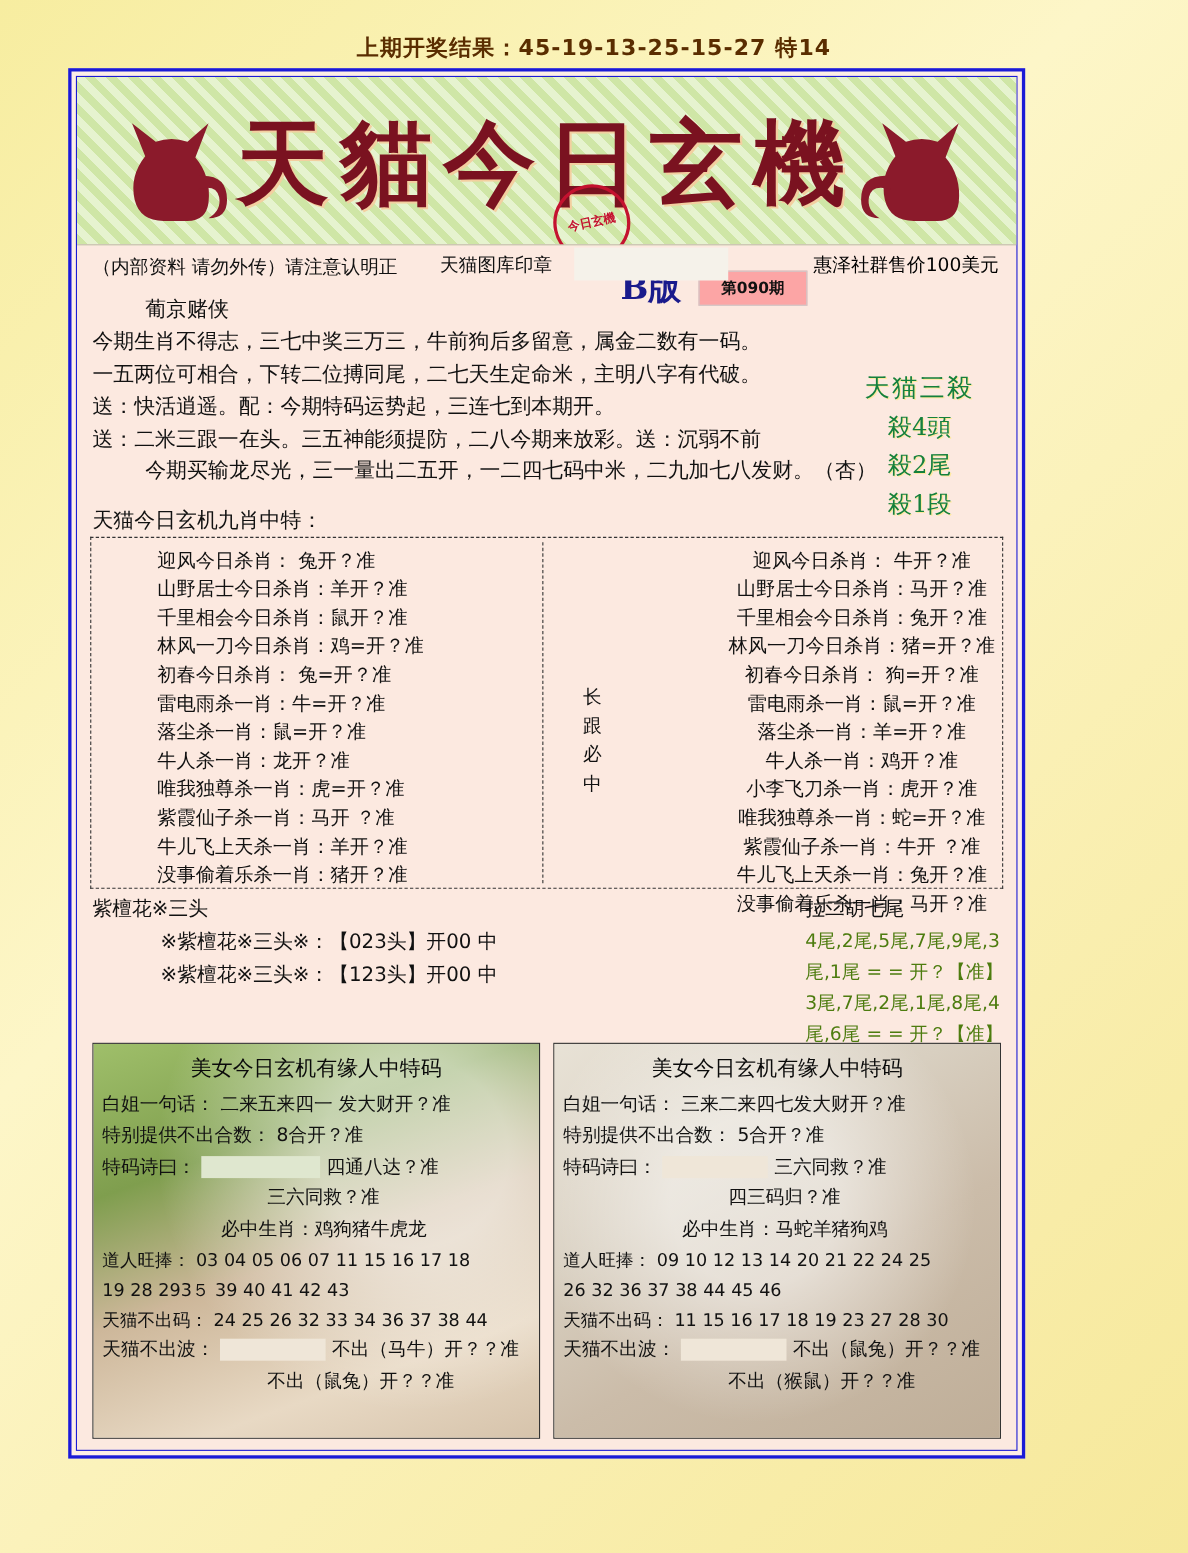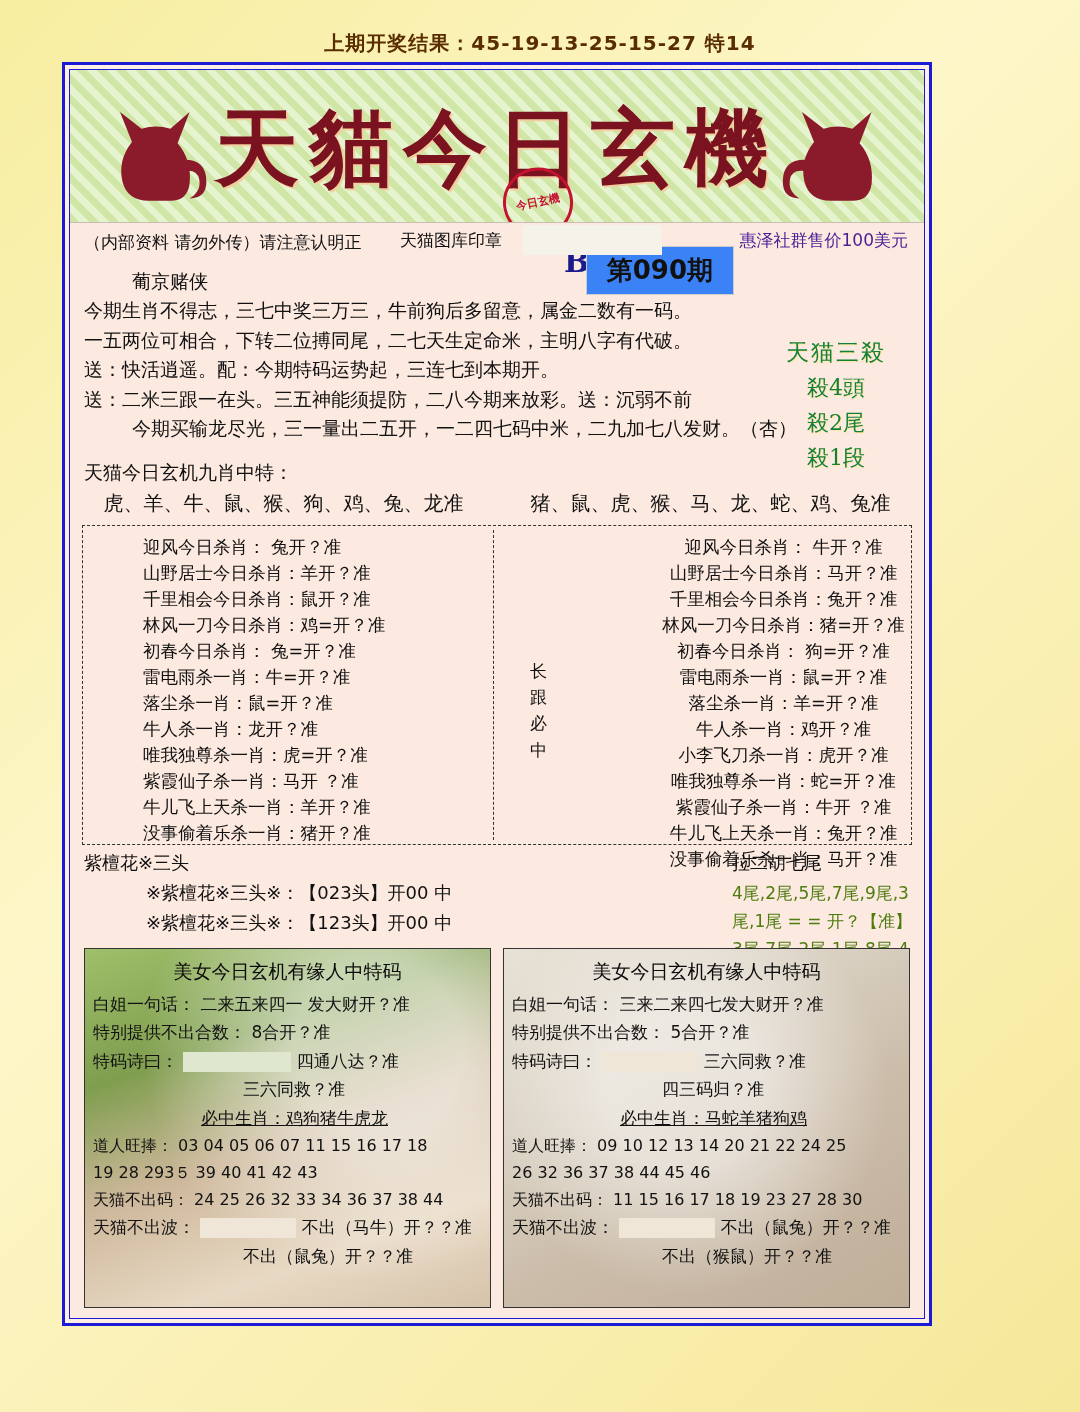--- a/index.html
+++ b/index.html
@@ -76,37 +76,37 @@
     display:flex;align-items:center;justify-content:center;
     font-weight:bold;
   }
   .bversion{
     position:absolute;left:494px;top:172px;
     font-size:30px;font-weight:bold;color:#1a1a8c;
     font-family:"DejaVu Serif","Liberation Serif",serif;
   }
   .issue{
     position:absolute;right:190px;top:176px;
-    background:#3b82f6;
+    background:#fca5a5;
     padding:6px 20px;
-    font-size:26px;font-weight:bold;color:#111;
+    font-size:14px;font-weight:bold;color:#111;
     border:1px solid #ccc;
     margin-left:28px;
   }
   
   .notice{
     position:relative;
     height:34px;
     font-size:17px;
     color:#111;
     padding:6px 14px 0 14px;
   }
   .notice .left{position:absolute;left:14px;top:8px;}
   .notice .mid{position:absolute;left:330px;top:6px;}
-  .notice .right{position:absolute;right:16px;top:6px;color:#4c1d95;text-align:center;}
+  .notice .right{position:absolute;right:16px;top:6px;color:#000000;text-align:center;}
   .redact{
     position:absolute;left:452px;top:2px;
     width:140px;height:30px;background:#f5f2ea;
   }
   
   .poem{
     padding:4px 0 0 14px;
     font-size:19px;
     color:#111;
     line-height:1.55;
@@ -207,21 +207,21 @@
     color:#111;
     font-size:17px;
     line-height:1.5;
     padding:8px 8px 0 8px;
     box-sizing:border-box;
   }
   .panel-txt .ttl{
     text-align:center;font-size:19px;margin-bottom:6px;color:#0a0a0a;
   }
   .panel-txt .row{white-space:nowrap;margin:3px 0;}
-  .panel-txt .ind{padding-left:108px;text-decoration:underline;}
+  .panel-txt .ind{padding-left:108px;}
   .panel-txt .ind2{padding-left:150px;}
   .panel-txt .small{font-size:16px;}
   .block-redact{
     display:inline-block;width:108px;height:20px;background:#dfe7cf;vertical-align:middle;
   }
   .block-redact2{
     display:inline-block;width:96px;height:20px;background:#efe6d8;vertical-align:middle;
   }
 </style>
 </head>
@@ -269,24 +269,20 @@
     <div class="poem">
       <div class="indent">葡京赌侠</div>
       <div>今期生肖不得志，三七中奖三万三，牛前狗后多留意，属金二数有一码。</div>
       <div>一五两位可相合，下转二位搏同尾，二七天生定命米，主明八字有代破。</div>
       <div>送：快活逍遥。配：今期特码运势起，三连七到本期开。</div>
       <div>送：二米三跟一在头。三五神能须提防，二八今期来放彩。送：沉弱不前</div>
       <div class="indent">今期买输龙尽光，三一量出二五开，一二四七码中米，二九加七八发财。（杏）</div>
     </div>
 
     <div class="nine-title">天猫今日玄机九肖中特：</div>
-    <div class="nine-row">
-      <div class="c">虎、羊、牛、鼠、猴、狗、鸡、兔、龙准</div>
-      <div class="c">猪、鼠、虎、猴、马、龙、蛇、鸡、兔准</div>
-    </div>
 
     <div class="kill-wrap">
       <div class="kill-div"></div>
       <div class="kill-col left">
         <div class="ln">迎风今日杀肖： 兔开？准</div>
         <div class="ln">山野居士今日杀肖：羊开？准</div>
         <div class="ln">千里相会今日杀肖：鼠开？准</div>
         <div class="ln">林风一刀今日杀肖：鸡=开？准</div>
         <div class="ln">初春今日杀肖：  兔=开？准</div>
         <div class="ln">雷电雨杀一肖：牛=开？准</div>

